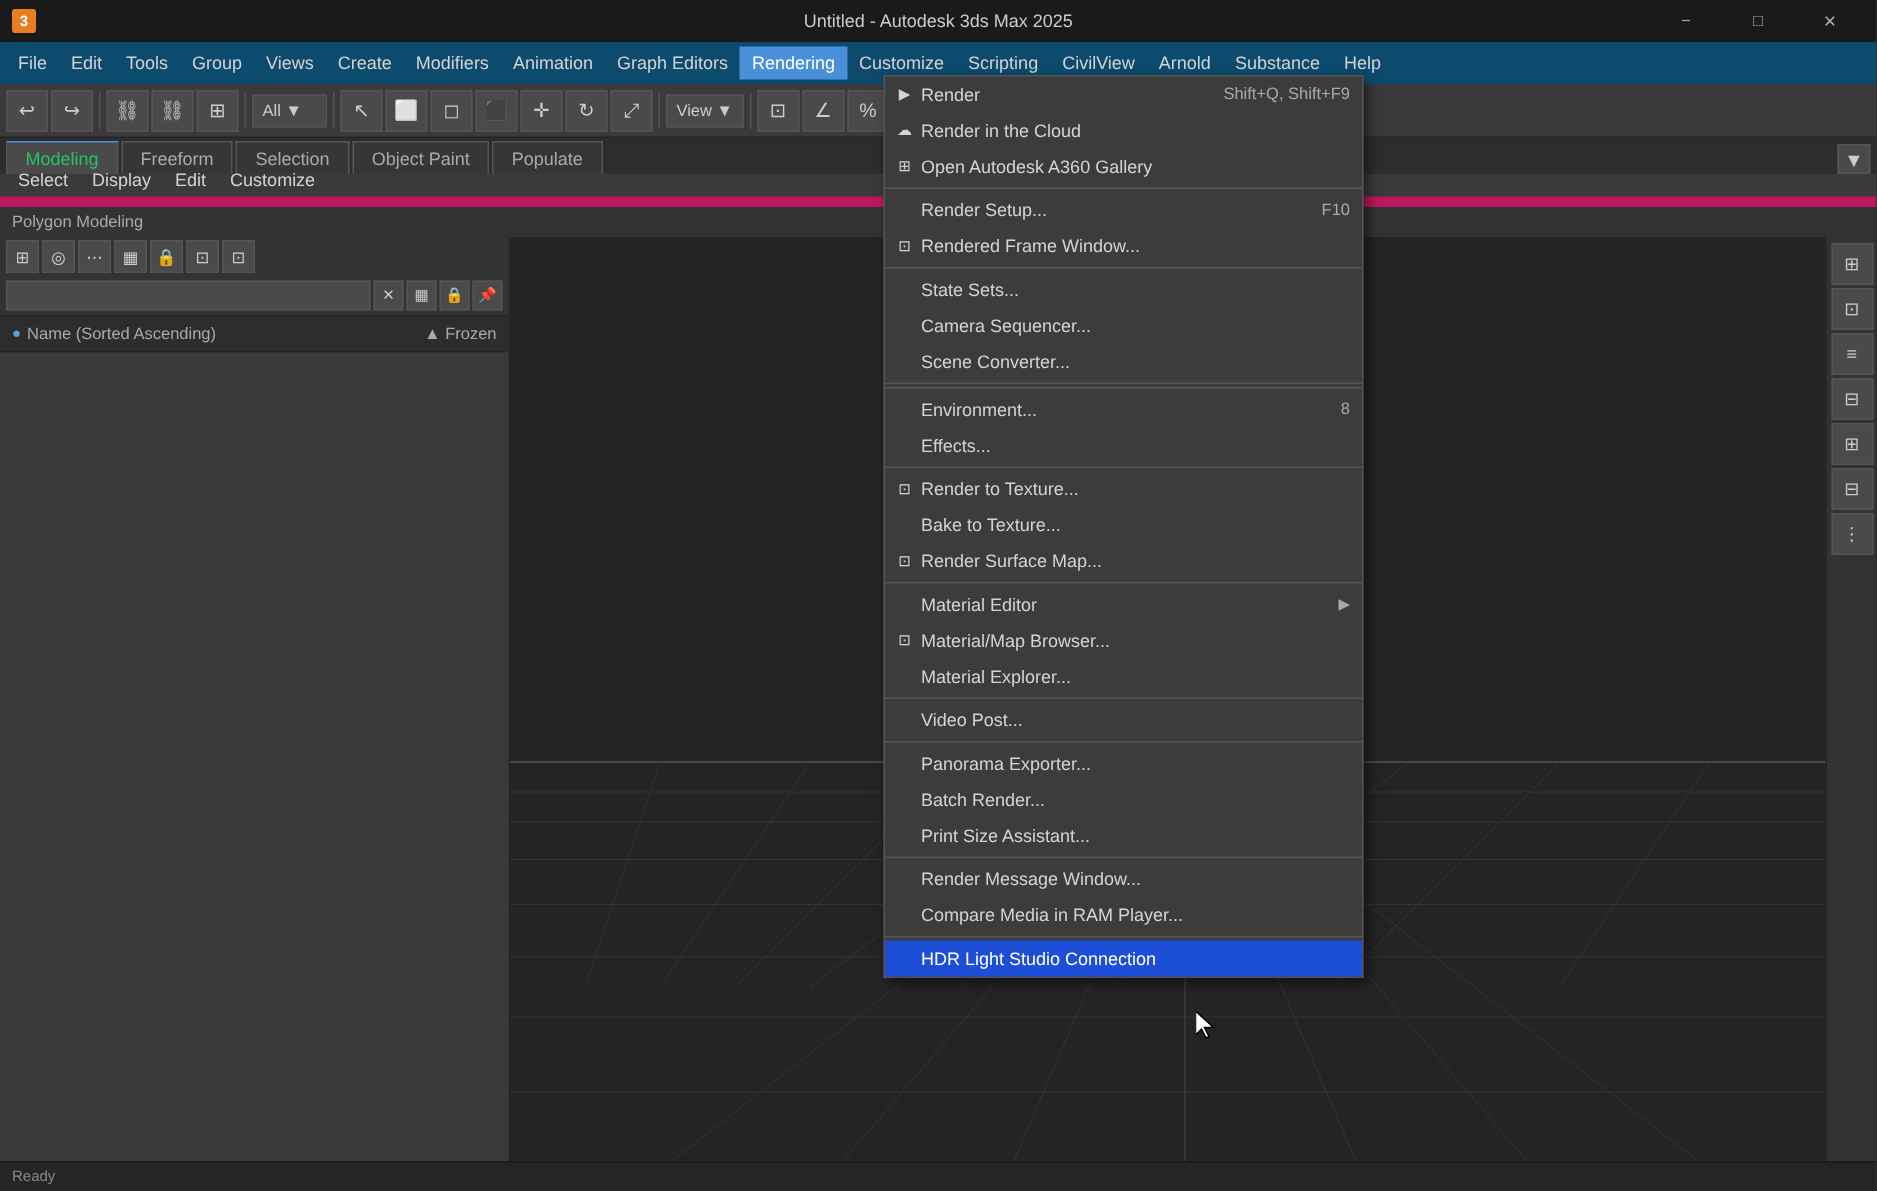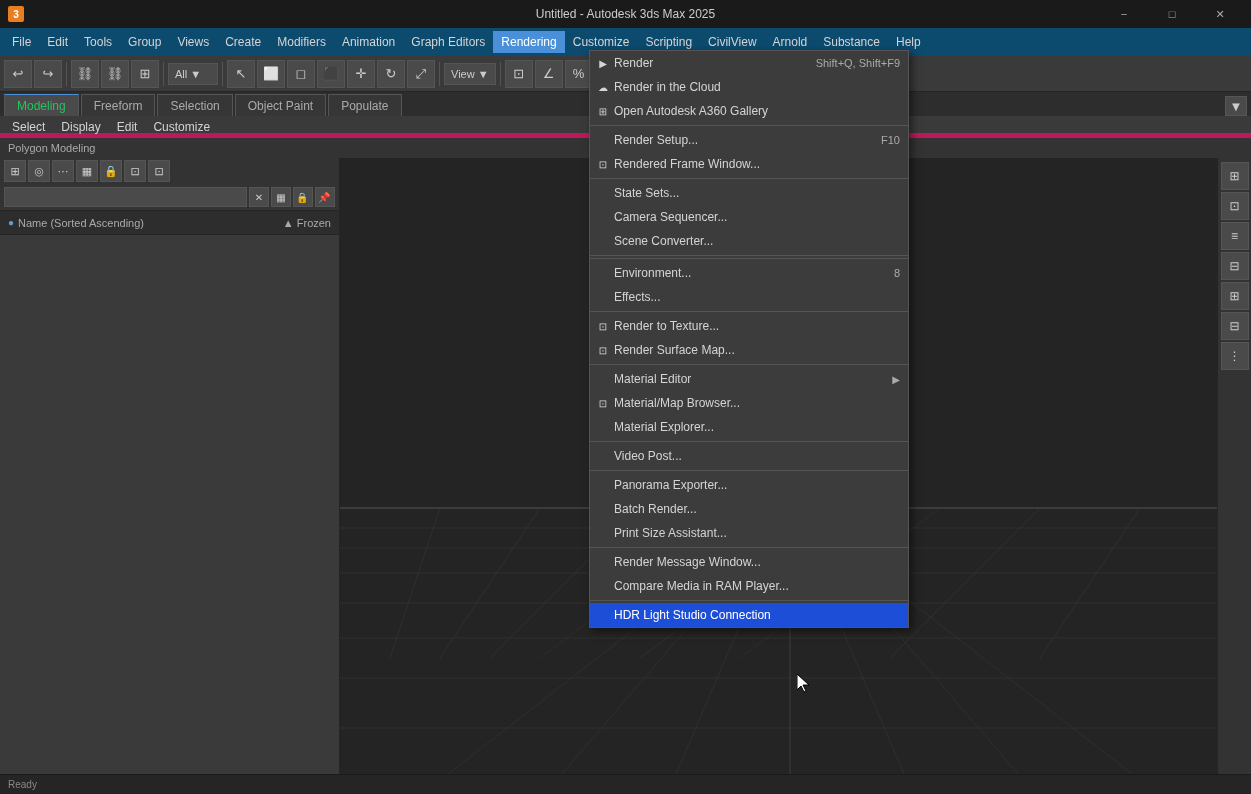--- a/index.html
+++ b/index.html
@@ -124,23 +124,23 @@
       background: #4a4a4a;
       color: #22c55e;
       border-top: 1px solid #4a90d9;
     }
 
     
     #sub-menu-bar {
       height: 22px;
       background: #3a3a3a;
       display: flex;
-      align-items: flex-start;
+      align-items: flex-end;
       padding: 0 4px;
-      border-bottom: 5px solid #be185d;
+      border-bottom: 7px solid #be185d;
     }
     .sub-menu-item {
       padding: 0 8px;
       height: 22px;
       display: flex; align-items: center;
       cursor: pointer;
       color: #d4d4d4;
       font-size: 12px;
     }
 
@@ -539,20 +539,21 @@
   <div class="dropdown-item">
     Environment...
     <span class="shortcut">8</span>
   </div>
   <div class="dropdown-item">Effects...</div>
   <div class="menu-separator"></div>
   <div class="dropdown-item">
     <span class="item-icon">⊡</span>
     Render to Texture...
   </div>
+  <div class="dropdown-item">Bake to Texture...</div>
   <div class="dropdown-item">
     <span class="item-icon">⊡</span>
     Render Surface Map...
   </div>
   <div class="menu-separator"></div>
   <div class="dropdown-item">
     Material Editor
     <span class="arrow">▶</span>
   </div>
   <div class="dropdown-item">

